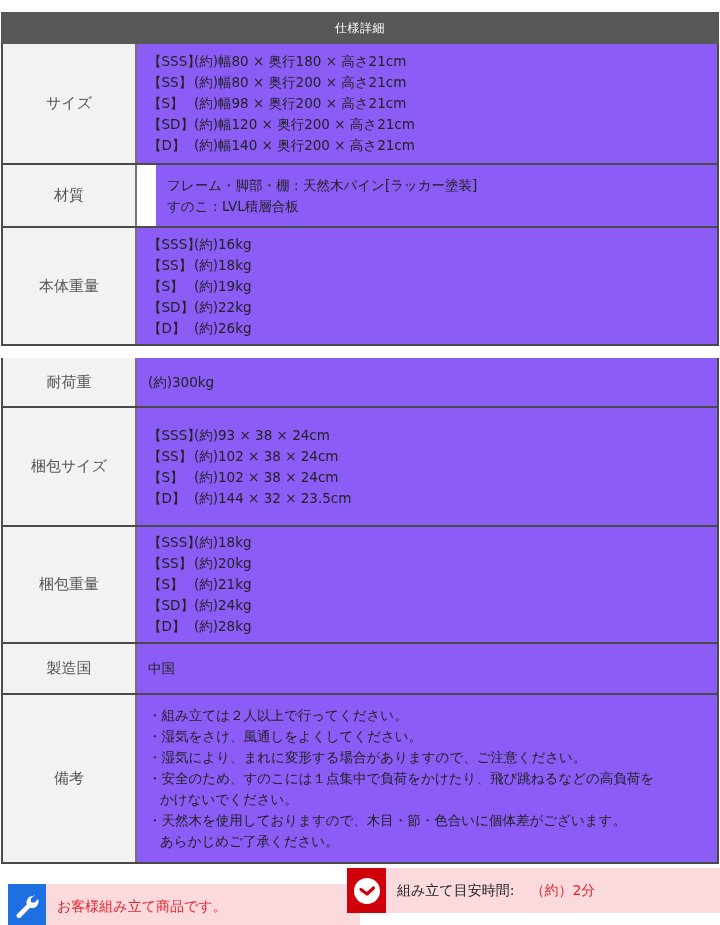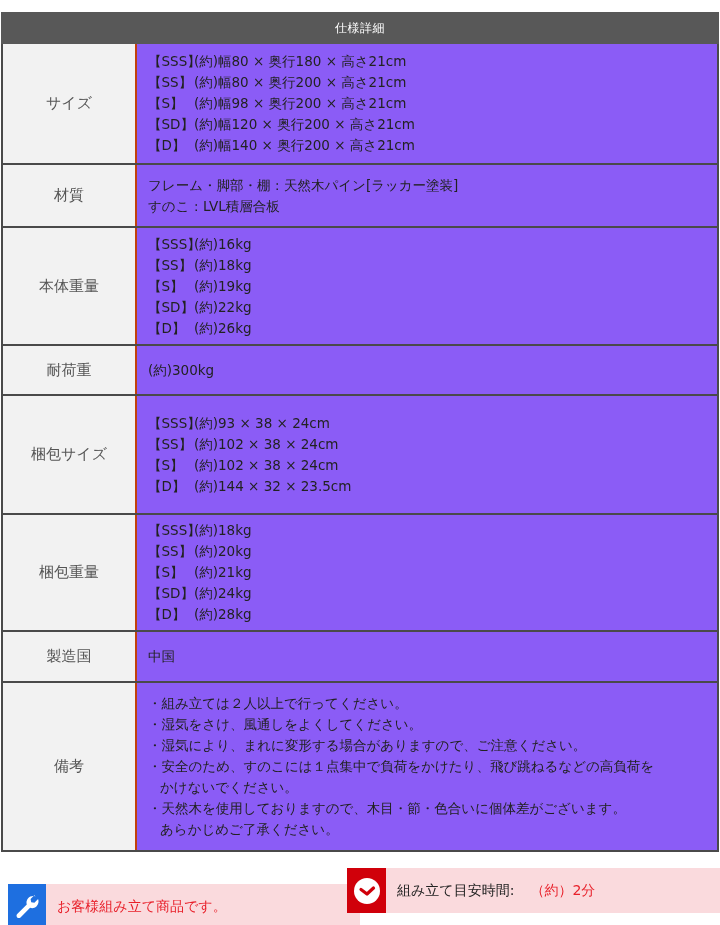--- a/index.html
+++ b/index.html
@@ -13,21 +13,21 @@
     border-collapse: collapse; table-layout: fixed;
   }
   .spec-header {
     background: #585858; color: #ffffff; height: 32px;
     font-size: 12px; text-align: center; line-height: 32px;
     letter-spacing: 0.5px;
   }
   .spec-row { display: flex; border-left: 2px solid #4a4a4a; border-right: 2px solid #4a4a4a; border-bottom: 2px solid #4a4a4a; box-sizing: border-box; width: 718px; }
   .spec-label {
     width: 132px; flex: 0 0 132px; background: #f2f2f2;
-    border-right: 2px solid #c2410c;
+    border-right: 2px solid #737373;
     display: flex; align-items: center; justify-content: center;
     font-size: 15px; color: #555555;
   }
   .spec-value {
     flex: 1; background: #8b5cf6; padding: 6px 0 6px 11px;
     font-size: 13.5px; line-height: 21px; color: #222222;
     display: flex; flex-direction: column; justify-content: center;
   }
   .line { white-space: pre; }
   .size-tag { display: inline-block; width: 46px; }
@@ -59,38 +59,38 @@
       <div class="spec-row" style="height: 121px; box-sizing: border-box;">
         <div class="spec-label">サイズ</div>
         <div class="spec-value">
           <div class="line"><span class="size-tag">【SSS】</span><span>(約)幅80 × 奥行180 × 高さ21cm</span></div>
           <div class="line"><span class="size-tag">【SS】</span><span>(約)幅80 × 奥行200 × 高さ21cm</span></div>
           <div class="line"><span class="size-tag">【S】</span><span>(約)幅98 × 奥行200 × 高さ21cm</span></div>
           <div class="line"><span class="size-tag">【SD】</span><span>(約)幅120 × 奥行200 × 高さ21cm</span></div>
           <div class="line"><span class="size-tag">【D】</span><span>(約)幅140 × 奥行200 × 高さ21cm</span></div>
         </div>
       </div>
-      <div class="spec-row" style="height: 63px; box-sizing: border-box;">
+      <div class="spec-row" style="height: 63px; box-sizing: border-box; gap: 19px;">
         <div class="spec-label">材質</div>
         <div class="spec-value">
           <div class="line"><span>フレーム・脚部・棚：天然木パイン[ラッカー塗装]</span></div>
           <div class="line"><span>すのこ：LVL積層合板</span></div>
         </div>
       </div>
       <div class="spec-row" style="height: 118px; box-sizing: border-box;">
         <div class="spec-label">本体重量</div>
         <div class="spec-value">
           <div class="line"><span class="size-tag">【SSS】</span><span>(約)16kg</span></div>
           <div class="line"><span class="size-tag">【SS】</span><span>(約)18kg</span></div>
           <div class="line"><span class="size-tag">【S】</span><span>(約)19kg</span></div>
           <div class="line"><span class="size-tag">【SD】</span><span>(約)22kg</span></div>
           <div class="line"><span class="size-tag">【D】</span><span>(約)26kg</span></div>
         </div>
       </div>
-      <div class="spec-row" style="height: 50px; box-sizing: border-box;">
+      <div class="spec-row" style="height: 50px; box-sizing: border-box; margin-top: 12px;">
         <div class="spec-label">耐荷重</div>
         <div class="spec-value">
           <div class="line"><span>(約)300kg</span></div>
         </div>
       </div>
       <div class="spec-row" style="height: 119px; box-sizing: border-box;">
         <div class="spec-label">梱包サイズ</div>
         <div class="spec-value">
           <div class="line"><span class="size-tag">【SSS】</span><span>(約)93 × 38 × 24cm</span></div>
           <div class="line"><span class="size-tag">【SS】</span><span>(約)102 × 38 × 24cm</span></div>

